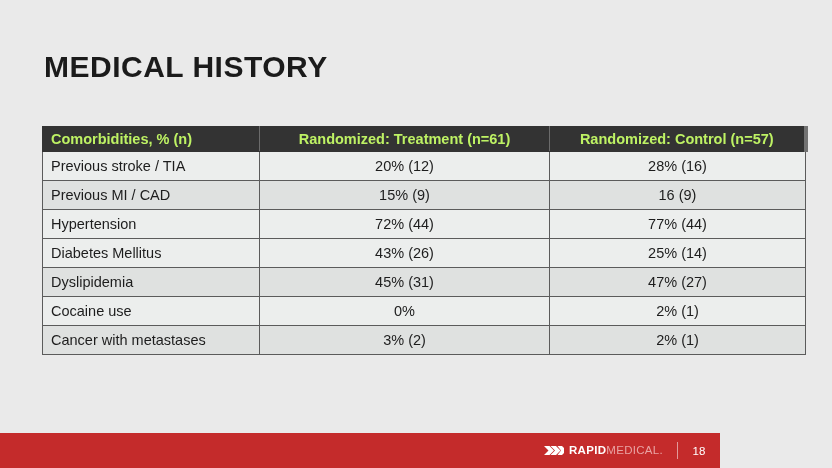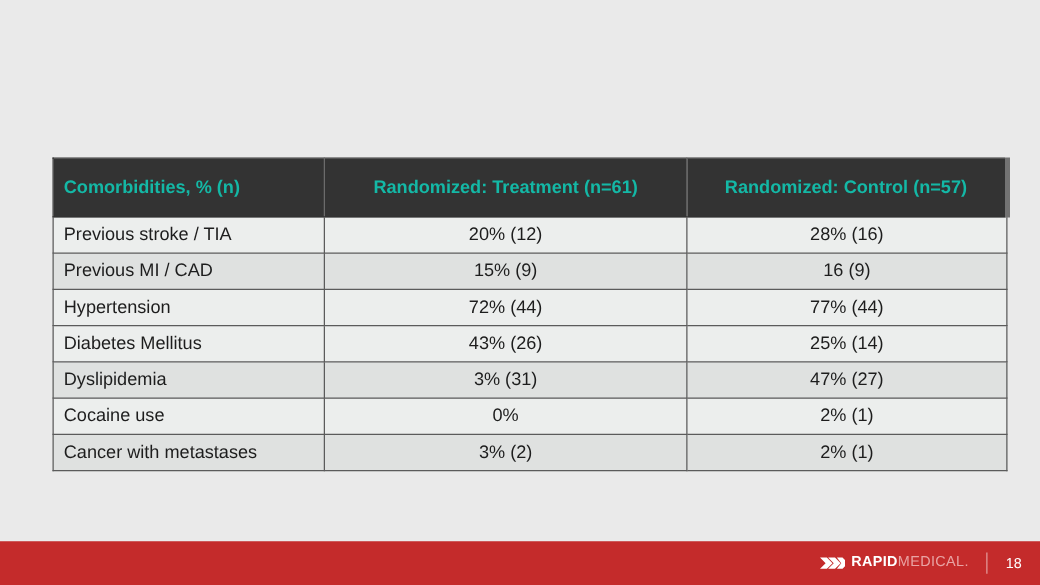--- a/index.html
+++ b/index.html
@@ -48,25 +48,25 @@
     table-layout: fixed;
     font-family: "Liberation Sans", sans-serif;
   }
 
   table.history-table col.c-label { width: 217px; }
   table.history-table col.c-treat { width: 290px; }
   table.history-table col.c-ctrl  { width: 256px; }
 
   table.history-table thead th {
     background: #333333;
-    color: #14b8a6;
+    color: #bef264;
     font-size: 14.5px;
     font-weight: bold;
     height: 19px;
-    padding: 15px 10px;
+    padding: 4px 10px;
     border: 1px solid #333333;
     border-right: 1px solid #6b6b6b;
     box-sizing: border-box;
     white-space: nowrap;
   }
   table.history-table thead th.th-label {
     text-align: left;
     padding-left: 8px;
   }
   table.history-table thead th.th-center {
@@ -99,21 +99,21 @@
   }
   table.history-table tbody td.td-value {
     text-align: center;
     margin-top: 17px;
   }
 
   .footer-bar {
     position: absolute;
     left: 0;
     bottom: 0;
-    width: 832px;
+    width: 720px;
     height: 35px;
     background: #c42b2b;
   }
 
   .footer-inner {
     position: absolute;
     right: 14px;
     top: 0;
     height: 35px;
     display: flex;
@@ -161,20 +161,21 @@
     font-size: 11.5px;
     min-width: 14px;
     text-align: center;
   }
 </style>
 </head>
 <body>
 
 <div class="slide">
 
+  <div class="slide-title">MEDICAL HISTORY</div>
 
   <div class="table-wrap">
     <table class="history-table">
       <colgroup>
         <col class="c-label">
         <col class="c-treat">
         <col class="c-ctrl">
       </colgroup>
       <thead>
         <tr>
@@ -199,21 +200,21 @@
           <td class="td-value">72% (44)</td>
           <td class="td-value">77% (44)</td>
         </tr>
         <tr>
           <td class="td-label">Diabetes Mellitus</td>
           <td class="td-value">43% (26)</td>
           <td class="td-value">25% (14)</td>
         </tr>
         <tr class="alt">
           <td class="td-label">Dyslipidemia</td>
-          <td class="td-value">3% (31)</td>
+          <td class="td-value">45% (31)</td>
           <td class="td-value">47% (27)</td>
         </tr>
         <tr>
           <td class="td-label">Cocaine use</td>
           <td class="td-value">0%</td>
           <td class="td-value">2% (1)</td>
         </tr>
         <tr class="alt">
           <td class="td-label">Cancer with metastases</td>
           <td class="td-value">3% (2)</td>

